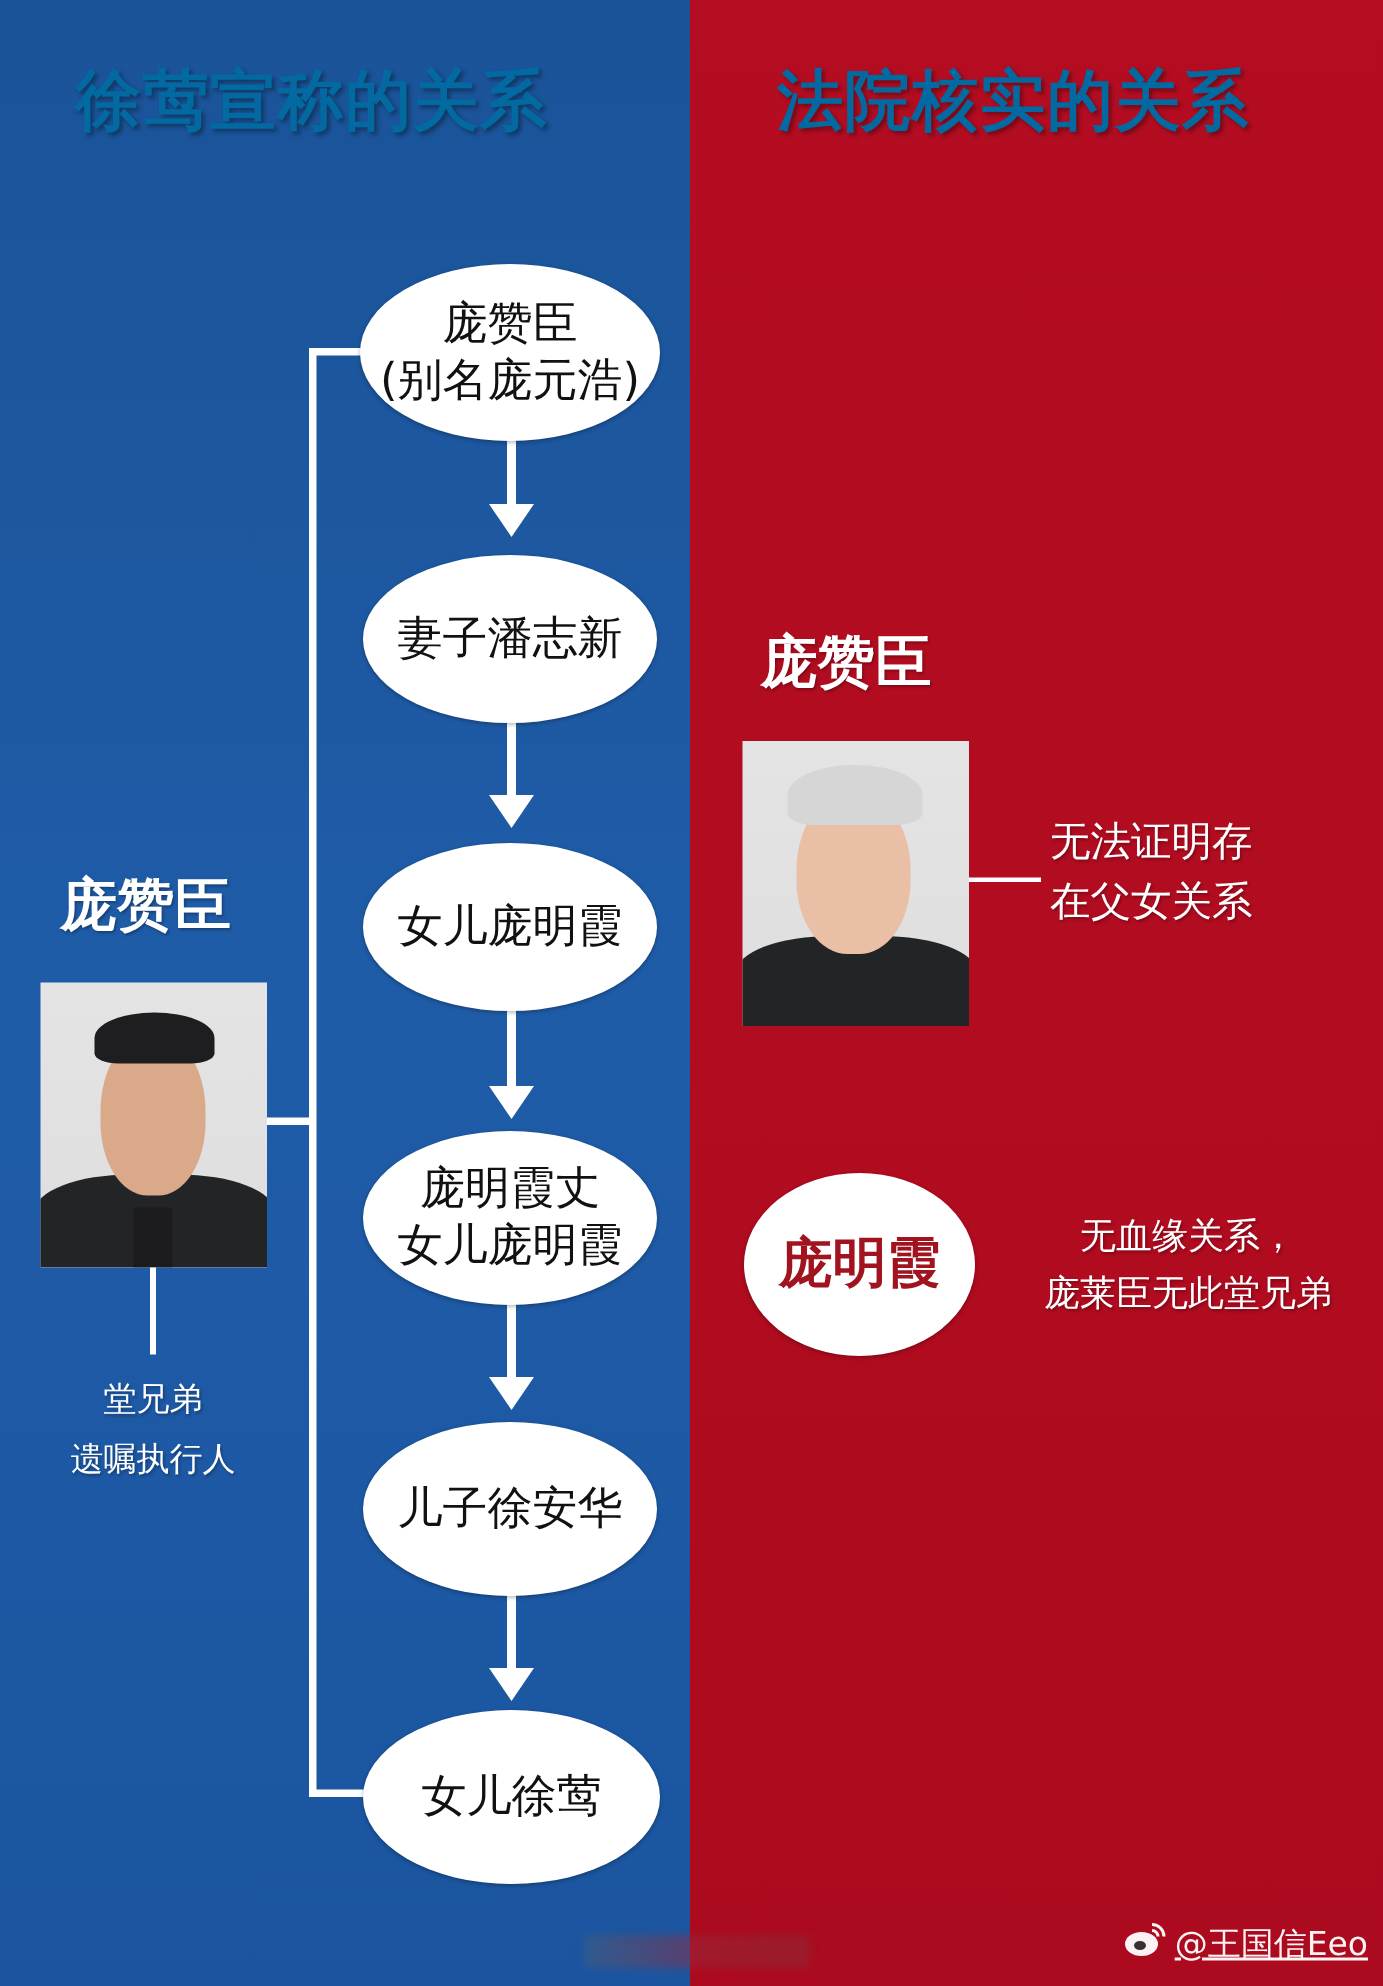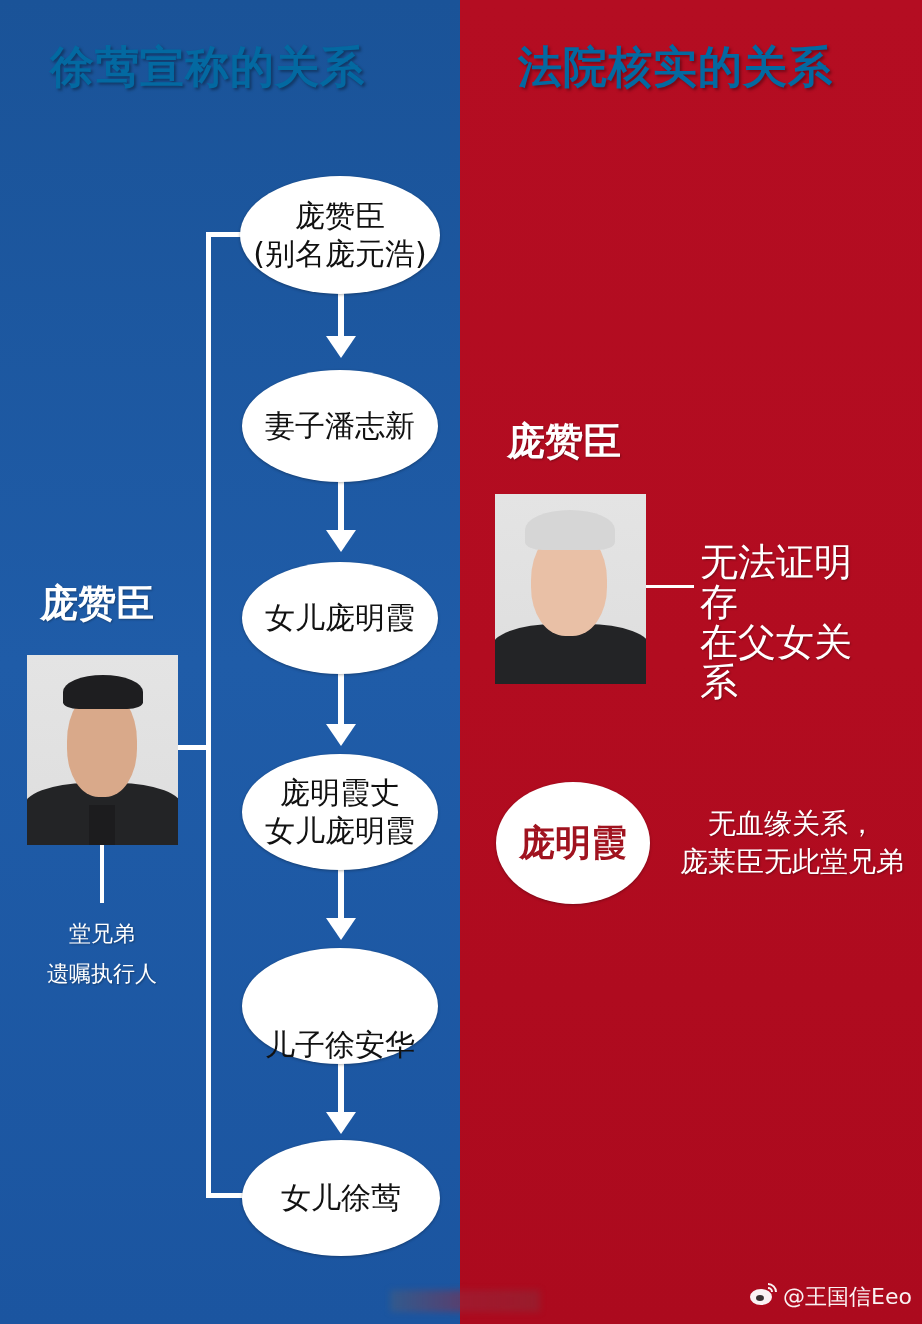--- a/index.html
+++ b/index.html
@@ -14,21 +14,21 @@
   .stem{position:absolute;left:338px;width:6px;background:#fff;}
   .arrowhead{position:absolute;left:326px;width:0;height:0;border-left:15px solid transparent;border-right:15px solid transparent;border-top:22px solid #fff;}
   .wline{position:absolute;background:#fff;}
   .name-head{position:absolute;font-size:38px;font-weight:bold;color:#fff;text-shadow:1px 1px 2px rgba(0,0,0,.3);}
   .photo{position:absolute;background:linear-gradient(180deg,#e4e4e4 0%,#dedede 100%);overflow:hidden;}
   .face{position:absolute;border-radius:48% 48% 45% 45%;background:#e7b99a;}
   .hair{position:absolute;}
   .suit{position:absolute;bottom:0;background:#232426;border-radius:40% 40% 0 0;}
   .collar{position:absolute;background:#2b2c2f;}
   .caption{position:absolute;color:#fff;font-size:22px;line-height:40px;text-align:center;text-shadow:1px 1px 2px rgba(0,0,0,.3);}
-  .wm{position:absolute;right:10px;bottom:12px;color:#fff;font-size:22px;display:flex;align-items:center;gap:4px;opacity:.95;}
+  .wm{position:absolute;right:10px;bottom:12px;color:#fff;font-size:22px;display:flex;align-items:center;gap:4px;opacity:.95;text-decoration:underline;}
   .blur{position:absolute;left:390px;top:1290px;width:150px;height:22px;background:linear-gradient(90deg,rgba(90,100,110,.35),rgba(150,40,60,.5),rgba(120,60,70,.35));filter:blur(3px);}
 </style>
 </head>
 <body>
 
 <div class="panel left"></div>
 <div class="panel right"></div>
 
 <div class="title l">徐莺宣称的关系</div>
 <div class="title r">法院核实的关系</div>
@@ -56,21 +56,21 @@
 <div class="oval" style="left:242px;top:370px;width:196px;height:112px;">
   <span>妻子潘志新</span>
 </div>
 <div class="oval" style="left:242px;top:562px;width:196px;height:112px;">
   <span>女儿庞明霞</span>
 </div>
 <div class="oval" style="left:242px;top:754px;width:196px;height:116px;">
   <span>庞明霞丈</span>
   <span>女儿庞明霞</span>
 </div>
-<div class="oval" style="left:242px;top:948px;width:196px;height:116px;justify-content:flex-end;">
+<div class="oval" style="left:242px;top:948px;width:196px;height:116px;">
   <span>儿子徐安华</span>
 </div>
 <div class="oval" style="left:242px;top:1140px;width:198px;height:116px;">
   <span>女儿徐莺</span>
 </div>
 
 <div class="name-head" style="left:40px;top:578px;">庞赞臣</div>
 <div class="photo" style="left:27px;top:655px;width:151px;height:190px;">
   <div class="suit" style="left:-4px;width:160px;height:62px;"></div>
   <div class="collar" style="left:62px;top:150px;width:26px;height:40px;background:#1c1c1e;"></div>
@@ -83,29 +83,29 @@
   <div>遗嘱执行人</div>
 </div>
 
 <div class="name-head" style="left:507px;top:416px;">庞赞臣</div>
 <div class="photo" style="left:495px;top:494px;width:151px;height:190px;">
   <div class="suit" style="left:-4px;width:160px;height:60px;"></div>
   <div class="face" style="left:36px;top:34px;width:76px;height:108px;background:#e9c0a6;"></div>
   <div class="hair" style="left:30px;top:16px;width:90px;height:40px;background:#d6d6d6;border-radius:50% 50% 20% 20%;"></div>
 </div>
 <div class="wline" style="left:646px;top:585px;width:48px;height:3px;"></div>
-<div class="caption" style="left:700px;top:542px;width:180px;text-align:left;font-size:38px;">
+<div class="caption" style="left:700px;top:542px;width:180px;text-align:left;font-size:27px;">
   <div>无法证明存</div>
   <div>在父女关系</div>
 </div>
 
 <div class="oval" style="left:496px;top:782px;width:154px;height:122px;color:#a0131f;font-weight:bold;font-size:36px;">
   <span>庞明霞</span>
 </div>
-<div class="caption" style="left:662px;top:805px;width:260px;font-size:28px;line-height:38px;">
+<div class="caption" style="left:662px;top:805px;width:260px;font-size:24px;line-height:38px;">
   <div>无血缘关系，</div>
   <div>庞莱臣无此堂兄弟</div>
 </div>
 
 <div class="blur"></div>
 <div class="wm">
   <span>
     <svg width="30" height="26" viewBox="0 0 30 26">
         <ellipse cx="12" cy="16" rx="11" ry="8" fill="#fff"></ellipse>
         <ellipse cx="11" cy="17" rx="4" ry="3" fill="#333"></ellipse>

